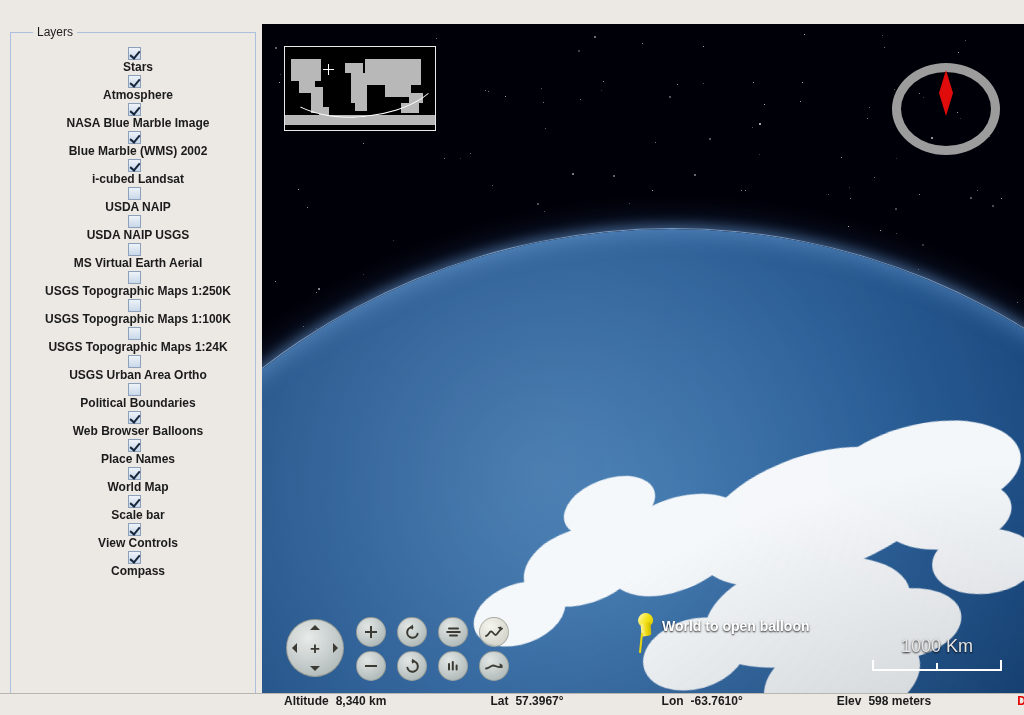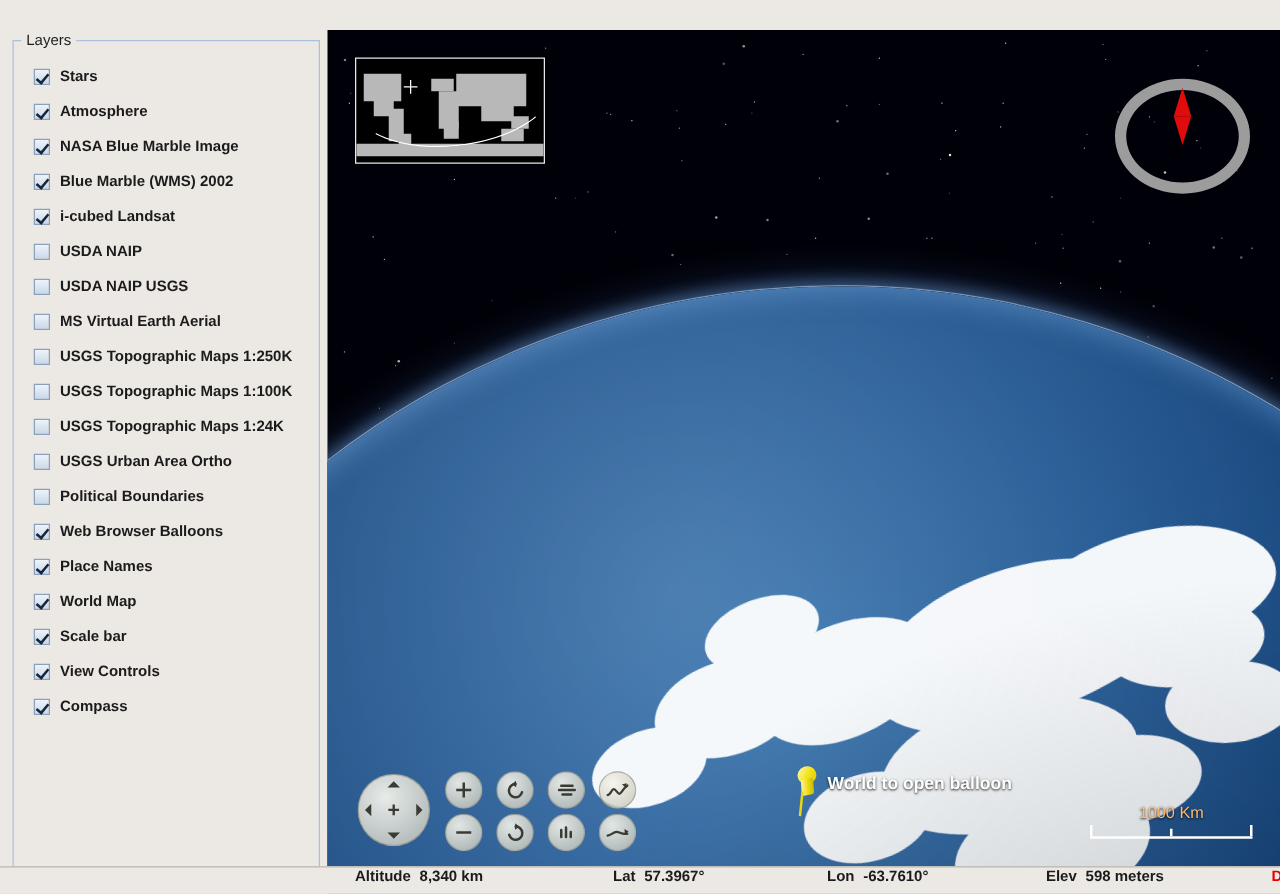--- a/index.html
+++ b/index.html
@@ -89,30 +89,31 @@
   }
   #layers-group {
     position: relative;
     border: 1px solid #aac0dd;
     background: #ece9e4;
     height: 662px;
     box-sizing: border-box;
     padding: 14px 6px 6px 6px;
   }
   #layers-title {
-    position: absolute; left: 6px; top: -8px;
+    position: absolute; left: 22px; top: -8px;
     background: #ece9e4;
     padding: 0 4px;
     font-size: 12px; color: #1d1d1d;
   }
   .layer-row {
     display: flex; align-items: center;
     height: 28px;
     padding-left: 10px;
     cursor: default;
+    flex-direction: column;
   }
   .cb {
     width: 13px; height: 13px;
     box-sizing: border-box;
     border: 1px solid #8ba0bb;
     background: linear-gradient(to bottom,#eef3f9,#c9d8e9);
     margin-right: 8px;
     position: relative;
     flex: 0 0 auto;
     cursor: pointer;
@@ -319,21 +320,21 @@
     white-space: nowrap;
   }
 
   
   #scalebar {
     position: absolute; right: 22px; bottom: 22px;
     width: 130px;
     text-align: center;
   }
   #scalebar-label {
-    color: #fdba74; font-size: 13px;
+    color: #e5e5e5; font-size: 18px;
     margin-bottom: 3px;
     text-shadow: 0 1px 2px rgba(0,0,0,0.9);
   }
   #scalebar-bar {
     position: relative; height: 9px;
     border-bottom: 2px solid #ffffff;
   }
   #scalebar-bar i {
     position: absolute; bottom: 0; width: 2px; height: 9px; background: #ffffff;
   }

